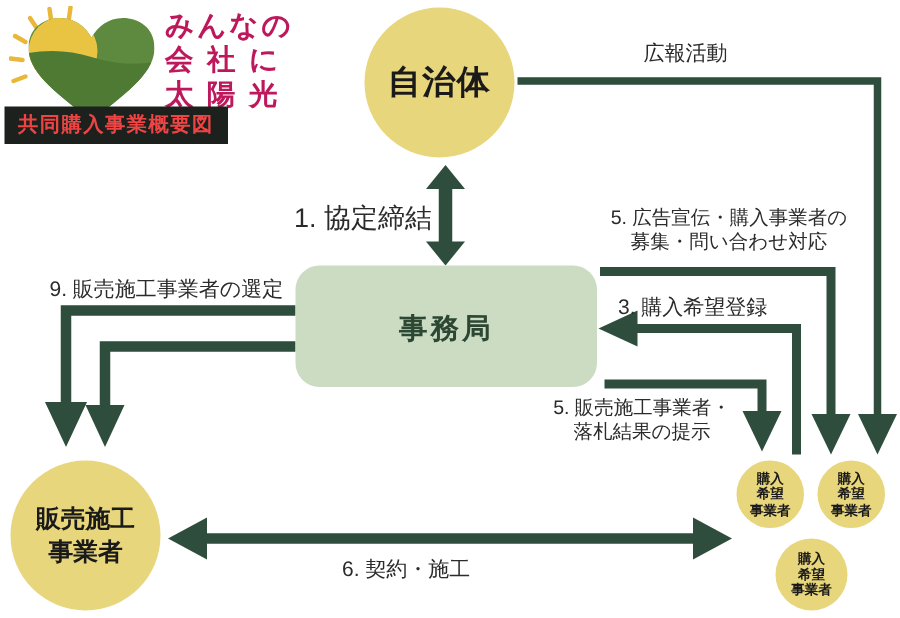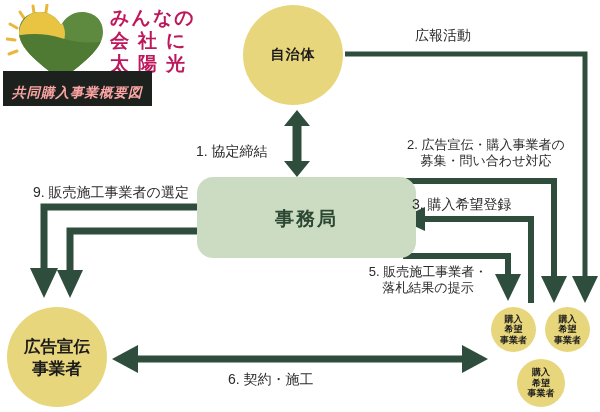--- a/index.html
+++ b/index.html
@@ -6,35 +6,35 @@
   #stage{
     position:relative;width:600px;height:412px;background:#ffffff;overflow:hidden;
     font-family:"Liberation Sans","DejaVu Sans",sans-serif;
   }
   .abs{position:absolute;}
   
   .logo-text{left:110px;top:6px;color:#be185d;font-weight:bold;font-size:19px;line-height:1.22;}
   .logo-text .l1{letter-spacing:2px;}
   .logo-text .l2,.logo-text .l3{letter-spacing:9px;}
   .scheme-title{
-    left:3px;top:71px;background:#1d211d;color:#fca5a5;font-weight:bold;
-    font-size:13.5px;padding:13px 9px 4px 9px;letter-spacing:1px;font-style:italic;
+    left:3px;top:71px;background:#1d211d;color:#ef4444;font-weight:bold;
+    font-size:13.5px;padding:3px 9px 4px 9px;letter-spacing:1px;
   }
   
   .node{background:#e8d67c;border-radius:50%;display:flex;align-items:center;justify-content:center;
         text-align:center;color:#1a1a1a;font-weight:bold;}
-  .municipality{left:243px;top:5px;width:100px;height:100px;font-size:14px;letter-spacing:1px;}
+  .municipality{left:243px;top:5px;width:100px;height:100px;font-size:22px;letter-spacing:1px;}
   .seller{left:7px;top:307px;width:100px;height:100px;font-size:16.5px;line-height:1.35;}
   .buyer{font-size:9px;line-height:1.18;}
   .buyer1{left:491px;top:307px;width:45px;height:45px;}
   .buyer2{left:545px;top:307px;width:45px;height:45px;}
   .buyer3{left:517px;top:359px;width:48px;height:48px;}
   
   .secretariat{
-    left:197px;top:177px;width:219px;height:81px;background:#ccdcc3;border-radius:16px;
+    left:197px;top:177px;width:201px;height:81px;background:#ccdcc3;border-radius:16px;
     display:flex;flex-direction:column;align-items:center;justify-content:center;
   }
   .sec-role{color:#2c4732;font-weight:bold;font-size:19px;letter-spacing:2px;margin-top:2px;}
   .sec-brand{position:relative;color:#203527;font-weight:bold;font-size:30px;line-height:1;
              font-family:"Liberation Sans",sans-serif;}
   .sec-ruby{position:absolute;top:-7px;left:56%;font-size:7px;font-weight:bold;color:#203527;
             letter-spacing:0;white-space:nowrap;border-bottom:1px solid #203527;}
   
   .lbl{color:#2b2b2b;font-size:13.5px;white-space:nowrap;}
   .lbl2{text-align:center;line-height:1.25;white-space:normal;}
@@ -108,21 +108,21 @@
   </svg>
 
   <div class="abs node municipality">自治体</div>
 
   <div class="abs secretariat">
     <div class="sec-role">事務局</div>
   </div>
 
   <div class="abs node seller">
     <div>
-      <div>広告宣伝</div>
+      <div>販売施工</div>
       <div>事業者</div>
     </div>
   </div>
 
   <div class="abs node buyer buyer1">
     <div>
       <div>購入</div>
       <div>希望</div>
       <div>事業者</div>
     </div>
@@ -135,24 +135,24 @@
     </div>
   </div>
   <div class="abs node buyer buyer3">
     <div>
       <div>購入</div>
       <div>希望</div>
       <div>事業者</div>
     </div>
   </div>
 
-  <div class="abs lbl" style="left:415px;top:27px;font-size:14px">広報活動</div>
-  <div class="abs lbl" style="left:196px;top:143px;font-size:14px">1. 協定締結</div>
+  <div class="abs lbl" style="left:429px;top:27px;font-size:14px">広報活動</div>
+  <div class="abs lbl" style="left:196px;top:133px;font-size:18px">1. 協定締結</div>
   <div class="abs lbl lbl2" style="left:395px;top:137px;width:182px;font-size:13px">
-    <div>2. 広告宣伝・購入事業者の</div>
+    <div>5. 広告宣伝・購入事業者の</div>
     <div>募集・問い合わせ対応</div>
   </div>
   <div class="abs lbl" style="left:412px;top:196px;font-size:14px">3. 購入希望登録</div>
   <div class="abs lbl" style="left:33px;top:184px;font-size:14px">9. 販売施工事業者の選定</div>
   <div class="abs lbl lbl2" style="left:352px;top:264px;width:152px;font-size:13px">
     <div>5. 販売施工事業者・</div>
     <div>落札結果の提示</div>
   </div>
   <div class="abs lbl" style="left:228px;top:371px;font-size:14px">6. 契約・施工</div>
 

